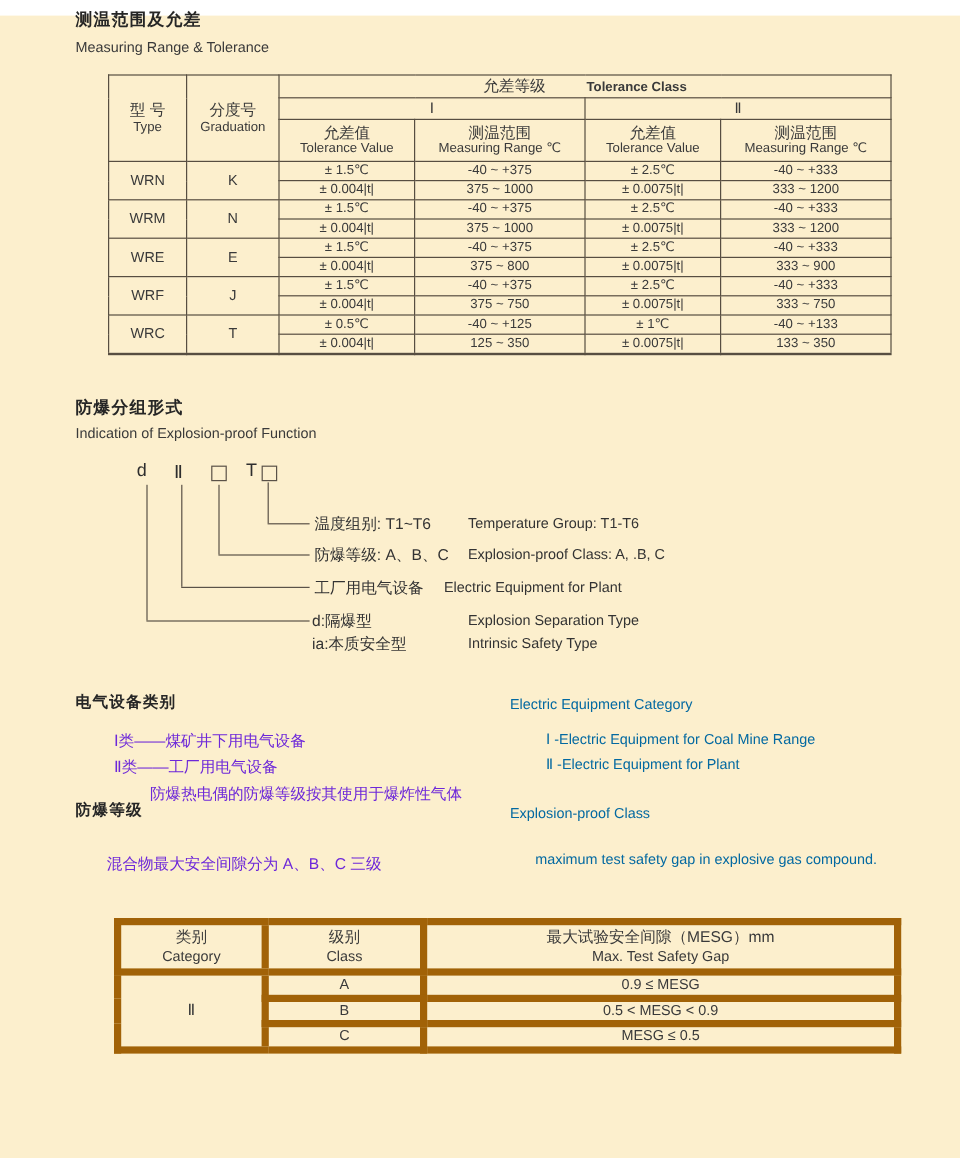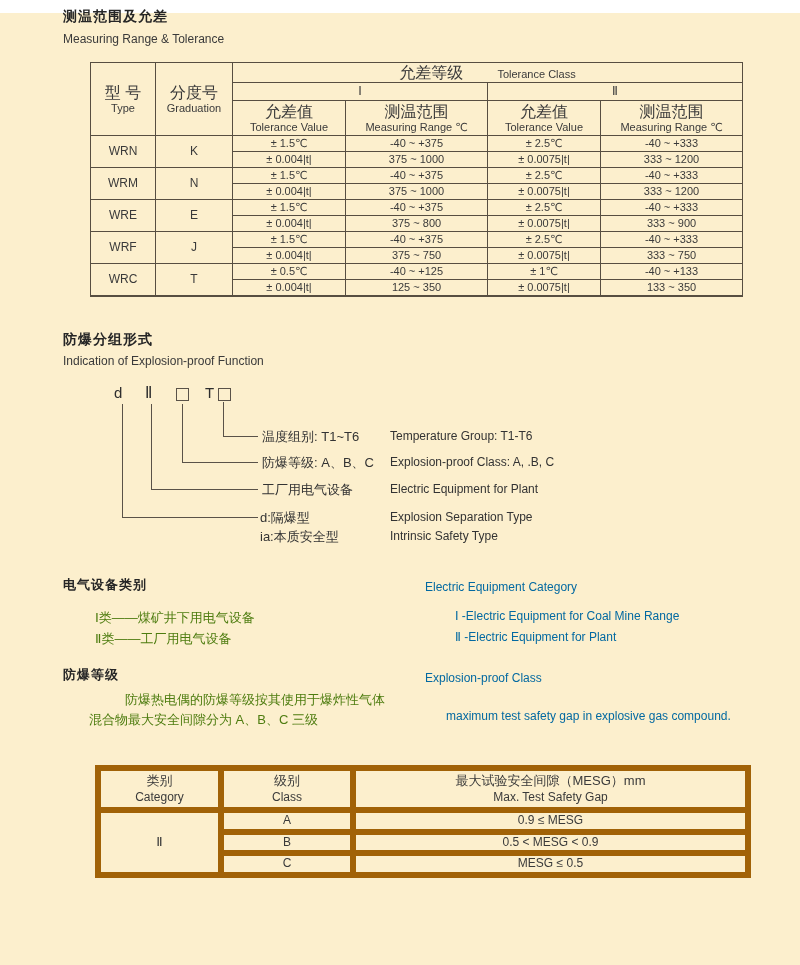--- a/index.html
+++ b/index.html
@@ -4,37 +4,37 @@
 <style>
   html,body{margin:0;padding:0;background:#fff;}
   .canvas{
     position:relative;width:800px;height:965px;background:#fcefcd;
     font-family:"Liberation Sans","DejaVu Sans",sans-serif;color:#3a3a3a;overflow:hidden;
   }
   .topstrip{position:absolute;top:0;left:0;width:800px;height:13px;background:#ffffff;}
   .abs{position:absolute;}
   .sec-title-cn{font-size:14px;font-weight:bold;color:#262626;letter-spacing:1px;}
   .sec-title-en{font-size:12px;color:#3a3a3a;}
-  .cn13{font-size:13px;color:#4d7c0f;}
+  .cn13{font-size:13px;color:#6d28d9;}
   .en12{font-size:12px;color:#0369a1;}
 
   
   table{border-collapse:collapse;table-layout:fixed;}
   .tol-table{position:absolute;left:90px;top:62px;width:652px;font-size:11px;line-height:1.2;
              border-bottom:2px solid #574e41;}
   .tol-table th,.tol-table td{border:1px solid #574e41;padding:0;text-align:center;
              font-weight:normal;vertical-align:middle;}
   .tol-table .h1 th{height:18px;}
   .tol-table .h2 th{height:17px;font-size:12px;}
   .tol-table .h3 th{height:34px;}
   .tol-table tbody tr{height:16px;}
-  .tol-table .cn{font-size:16px;}
+  .tol-table .cn{font-size:13px;}
   .tol-table .en{font-size:11px;}
   .tol-table .span-head span{display:inline-block;}
-  .tol-table .gap{margin-left:31px;}
+  .tol-table .gap{margin-left:31px;font-weight:bold;}
   .tol-table .model{font-size:12px;}
 
   
   .dg-sym{position:absolute;font-size:15px;color:#2e2e2e;}
   .dg-box{position:absolute;width:11px;height:11px;border:1px solid #5a5248;background:transparent;}
   .vline{position:absolute;width:1px;background:#5a5248;}
   .hline{position:absolute;height:1px;background:#5a5248;}
   .lg-cn{position:absolute;font-size:13px;color:#333;}
   .lg-en{position:absolute;font-size:12px;color:#333;}
 
@@ -196,36 +196,36 @@
   <div class="hline" style="left:223px;top:436px;width:35px;"></div>
   <div class="hline" style="left:182px;top:462px;width:76px;"></div>
   <div class="hline" style="left:151px;top:489px;width:107px;"></div>
   <div class="hline" style="left:122px;top:517px;width:136px;"></div>
 
   <div class="lg-cn" style="left:262px;top:428px;">温度组别: T1~T6</div>
   <div class="lg-en" style="left:390px;top:429px;">Temperature Group: T1-T6</div>
   <div class="lg-cn" style="left:262px;top:454px;">防爆等级: A、B、C</div>
   <div class="lg-en" style="left:390px;top:455px;">Explosion-proof Class: A, .B, C</div>
   <div class="lg-cn" style="left:262px;top:481px;">工厂用电气设备</div>
-  <div class="lg-en" style="left:390px;top:482px;">Electric Equipment for Plant</div>
+  <div class="lg-en" style="left:370px;top:482px;">Electric Equipment for Plant</div>
   <div class="lg-cn" style="left:260px;top:509px;">d:隔爆型</div>
   <div class="lg-en" style="left:390px;top:510px;">Explosion Separation Type</div>
   <div class="lg-cn" style="left:260px;top:528px;">ia:本质安全型</div>
   <div class="lg-en" style="left:390px;top:529px;">Intrinsic Safety Type</div>
 
   <div class="abs sec-title-cn" style="left:63px;top:576px;font-size:13px;">电气设备类别</div>
   <div class="abs en12" style="left:425px;top:580px;">Electric Equipment Category</div>
   <div class="abs cn13" style="left:95px;top:609px;">Ⅰ类——煤矿井下用电气设备</div>
   <div class="abs en12" style="left:455px;top:609px;">Ⅰ -Electric Equipment for Coal Mine Range</div>
   <div class="abs cn13" style="left:95px;top:630px;">Ⅱ类——工厂用电气设备</div>
   <div class="abs en12" style="left:455px;top:630px;">Ⅱ -Electric Equipment for Plant</div>
 
   <div class="abs sec-title-cn" style="left:63px;top:666px;font-size:13px;">防爆等级</div>
   <div class="abs en12" style="left:425px;top:671px;">Explosion-proof Class</div>
-  <div class="abs cn13" style="left:125px;top:691px;">防爆热电偶的防爆等级按其使用于爆炸性气体</div>
+  <div class="abs cn13" style="left:125px;top:653px;">防爆热电偶的防爆等级按其使用于爆炸性气体</div>
   <div class="abs cn13" style="left:72px;top:711px;margin-left:17px;">混合物最大安全间隙分为 A、B、C 三级</div>
   <div class="abs en12" style="left:446px;top:709px;">maximum test safety gap in explosive gas compound.</div>
 
   <table class="mesg-table">
     <colgroup>
       <col style="width:123px">
         <col style="width:132px">
         <col style="width:395px">
     </colgroup>
     <thead>

